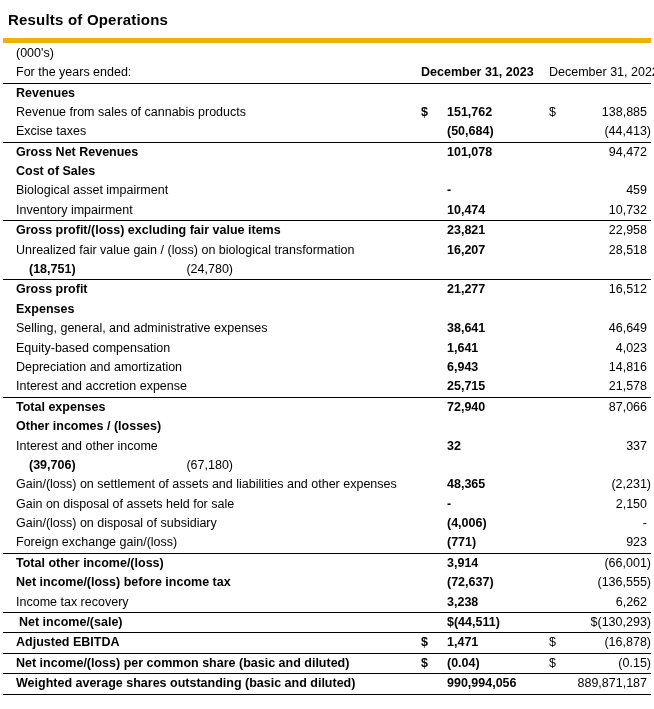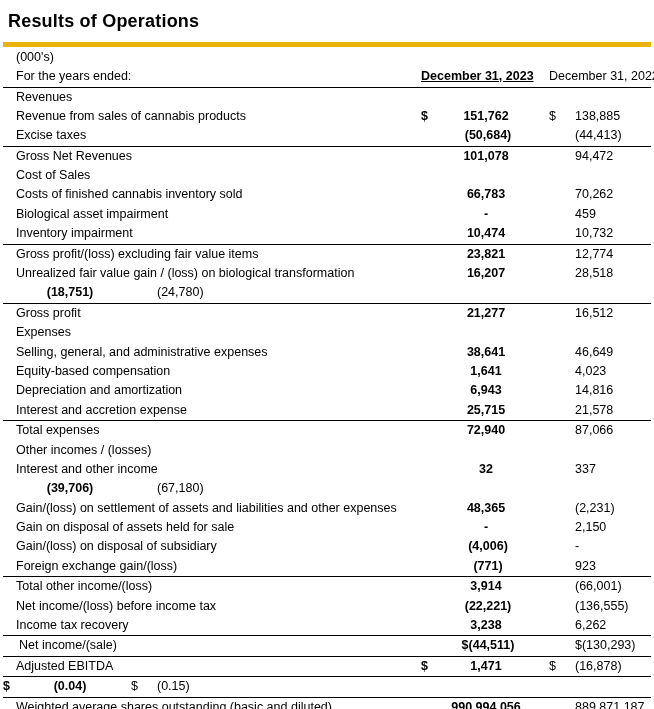--- a/index.html
+++ b/index.html
@@ -5,21 +5,21 @@
   html, body { margin: 0; padding: 0; }
   body {
     width: 654px; height: 709px;
     background: #ffffff;
     color: #000000;
     font-family: "Liberation Sans", sans-serif;
     font-size: 12.5px;
     overflow: hidden;
   }
   .page-title {
-    font-size: 18px;
+    font-size: 15px;
     font-weight: bold;
     letter-spacing: 0.2px;
     margin: 11px 0 10px 8px;
   }
   .fin-table {
     margin: 0 3px;
     width: 648px;
     border-top: 5px solid #eab308;
   }
   .row {
@@ -28,28 +28,28 @@
     height: 19.4px;
     line-height: 19.4px;
     white-space: nowrap;
   }
   .row > div { box-sizing: border-box; overflow: visible; }
   .unit-row  { height: 19.5px; line-height: 21px; }
   .head-row  { height: 20px;  line-height: 19px; border-bottom: 1px solid #000; }
   .rule      { border-bottom: 1px solid #000; }
   .label { flex: 1; padding-left: 13px; }
   .indent .label { padding-left: 16px; }
-  .bold .label { font-weight: normal; }
+  .bold .label { font-weight: bold; }
   .sym  { width: 26px; text-align: left; }
   .s1   { font-weight: bold; }
-  .v1   { width: 82px; text-align: center; font-weight: bold; }
+  .v1   { width: 82px; text-align: left; font-weight: bold; }
   .gap  { width: 20px; }
-  .v2   { width: 76px; text-align: left; }
+  .v2   { width: 76px; text-align: right; }
   .pad  { padding-right: 4px; }
-  .head1 { width: 108px; text-align: right; font-weight: bold; padding-right: 12px; text-decoration: underline; }
+  .head1 { width: 108px; text-align: right; font-weight: bold; padding-right: 12px; }
   .head2 { width: 102px; text-align: right; padding-right: 4px; }
 </style>
 </head>
 <body>
 
 <div>
   <div class="page-title">Results of Operations</div>
 
   <div class="fin-table">
     <div class="row unit-row">
@@ -100,28 +100,20 @@
 
   <div class="row bold">
     <div class="label">Cost of Sales</div>
     <div class="sym s1"></div>
     <div class="v1"></div>
     <div class="gap"></div>
     <div class="sym s2"></div>
     <div class="v2"></div>
   </div>
 
-  <div class="row">
-    <div class="label">Costs of finished cannabis inventory sold</div>
-    <div class="sym s1"></div>
-    <div class="v1 pad">66,783</div>
-    <div class="gap"></div>
-    <div class="sym s2"></div>
-    <div class="v2 pad">70,262</div>
-  </div>
 
   <div class="row">
     <div class="label">Biological asset impairment</div>
     <div class="sym s1"></div>
     <div class="v1 pad">-</div>
     <div class="gap"></div>
     <div class="sym s2"></div>
     <div class="v2 pad">459</div>
   </div>
 
@@ -133,21 +125,21 @@
     <div class="sym s2"></div>
     <div class="v2 pad">10,732</div>
   </div>
 
   <div class="row bold">
     <div class="label">Gross profit/(loss) excluding fair value items</div>
     <div class="sym s1"></div>
     <div class="v1 pad">23,821</div>
     <div class="gap"></div>
     <div class="sym s2"></div>
-    <div class="v2 pad">12,774</div>
+    <div class="v2 pad">22,958</div>
   </div>
 
   <div class="row">
     <div class="label">Unrealized fair value gain / (loss) on biological transformation</div>
     <div class="sym s1"></div>
     <div class="v1 pad">16,207</div>
     <div class="gap"></div>
     <div class="sym s2"></div>
     <div class="v2 pad">28,518</div>
   </div>
@@ -290,21 +282,21 @@
     <div class="sym s1"></div>
     <div class="v1 pad">3,914</div>
     <div class="gap"></div>
     <div class="sym s2"></div>
     <div class="v2">(66,001)</div>
   </div>
 
   <div class="row bold">
     <div class="label">Net income/(loss) before income tax</div>
     <div class="sym s1"></div>
-    <div class="v1">(22,221)</div>
+    <div class="v1">(72,637)</div>
     <div class="gap"></div>
     <div class="sym s2"></div>
     <div class="v2">(136,555)</div>
   </div>
 
   <div class="row rule">
     <div class="label">Income tax recovery</div>
     <div class="sym s1"></div>
     <div class="v1 pad">3,238</div>
     <div class="gap"></div>
@@ -324,20 +316,21 @@
   <div class="row bold rule">
     <div class="label">Adjusted EBITDA</div>
     <div class="sym s1">$</div>
     <div class="v1 pad">1,471</div>
     <div class="gap"></div>
     <div class="sym s2">$</div>
     <div class="v2">(16,878)</div>
   </div>
 
   <div class="row bold rule">
+    <div class="label">Net income/(loss) per common share (basic and diluted)</div>
     <div class="sym s1">$</div>
     <div class="v1">(0.04)</div>
     <div class="gap"></div>
     <div class="sym s2">$</div>
     <div class="v2">(0.15)</div>
   </div>
 
   <div class="row bold rule">
     <div class="label">Weighted average shares outstanding (basic and diluted)</div>
     <div class="sym s1"></div>

